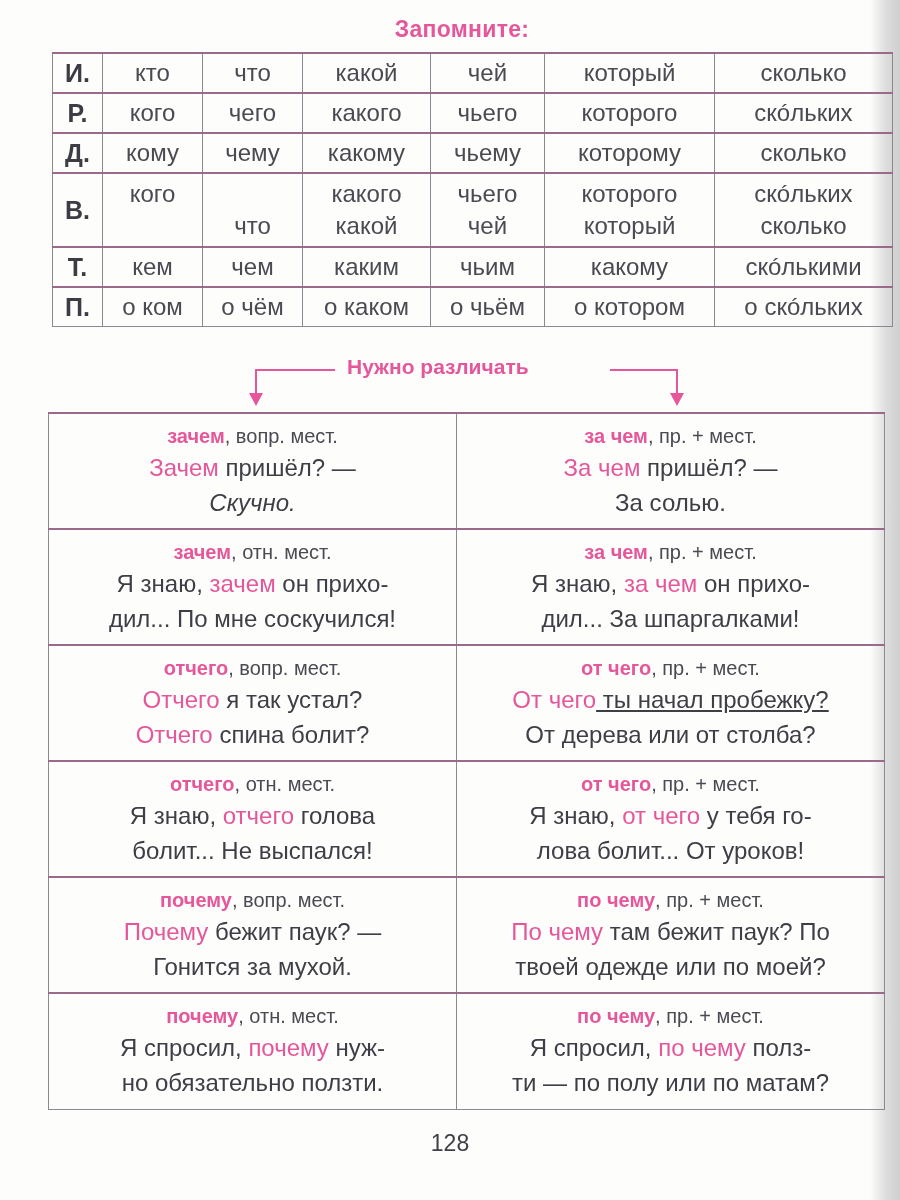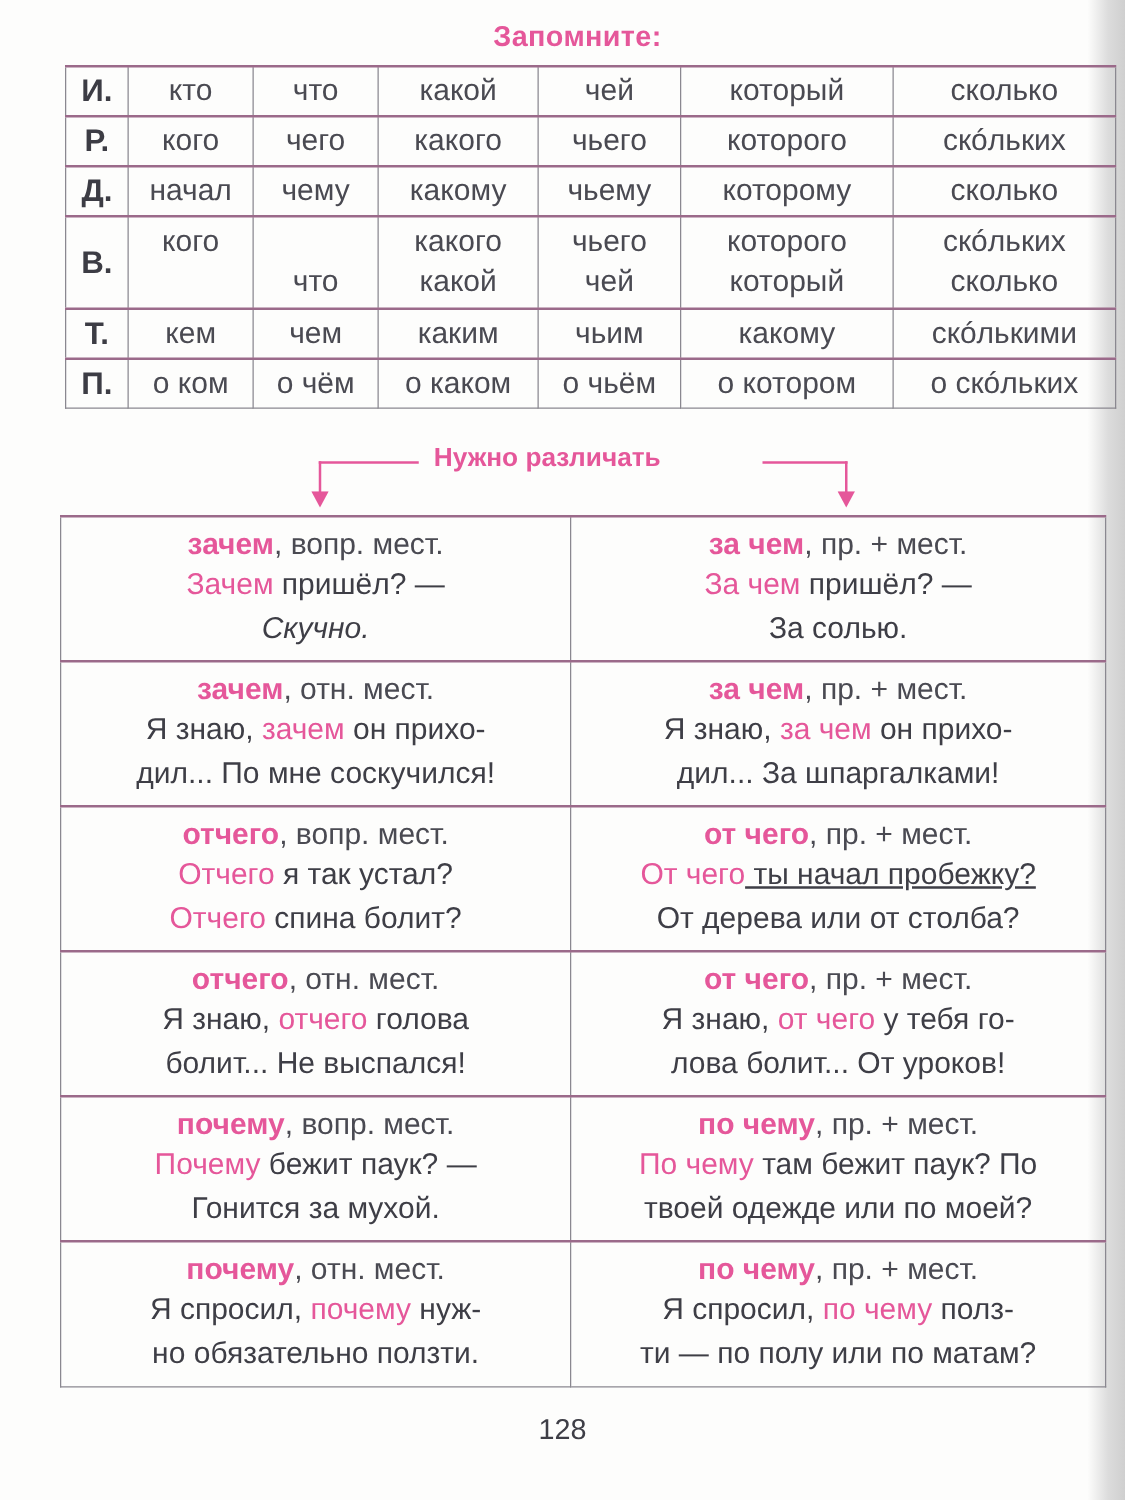--- a/index.html
+++ b/index.html
@@ -46,21 +46,21 @@
   
   table.diff {
     position: absolute; top: 412px; left: 48px; width: 836px;
     border-collapse: collapse; table-layout: fixed;
   }
   table.diff td {
     border: 1.5px solid #8a8890; text-align: center; vertical-align: middle;
     padding: 6px 8px 7px; font-size: 24px; line-height: 35px; color: #3e3e46;
   }
   table.diff tr { border-top: 2px solid #9b6a8a; height: 116px; }
-  .hdr { font-size: 24px; line-height: 28px; }
+  .hdr { font-size: 20px; line-height: 28px; }
   .hdr .kw { font-weight: bold; color: #e5579a; }
   .hdr .note { color: #4a4a52; }
   .pink { color: #e5579a; }
   .page-num {
     position: absolute; top: 1130px; left: 0; width: 900px; text-align: center;
     font-size: 23px; color: #3e3e46;
   }
 </style>
 </head>
 <body>
@@ -93,21 +93,21 @@
         <td class="case">Р.</td>
         <td>кого</td>
         <td>чего</td>
         <td>какого</td>
         <td>чьего</td>
         <td>которого</td>
         <td>скóльких</td>
       </tr>
       <tr>
         <td class="case">Д.</td>
-        <td>начал</td>
+        <td>кому</td>
         <td>чему</td>
         <td>какому</td>
         <td>чьему</td>
         <td>которому</td>
         <td>сколько</td>
       </tr>
       <tr class="tall">
         <td class="case">В.</td>
         <td>
           <div class="two">

